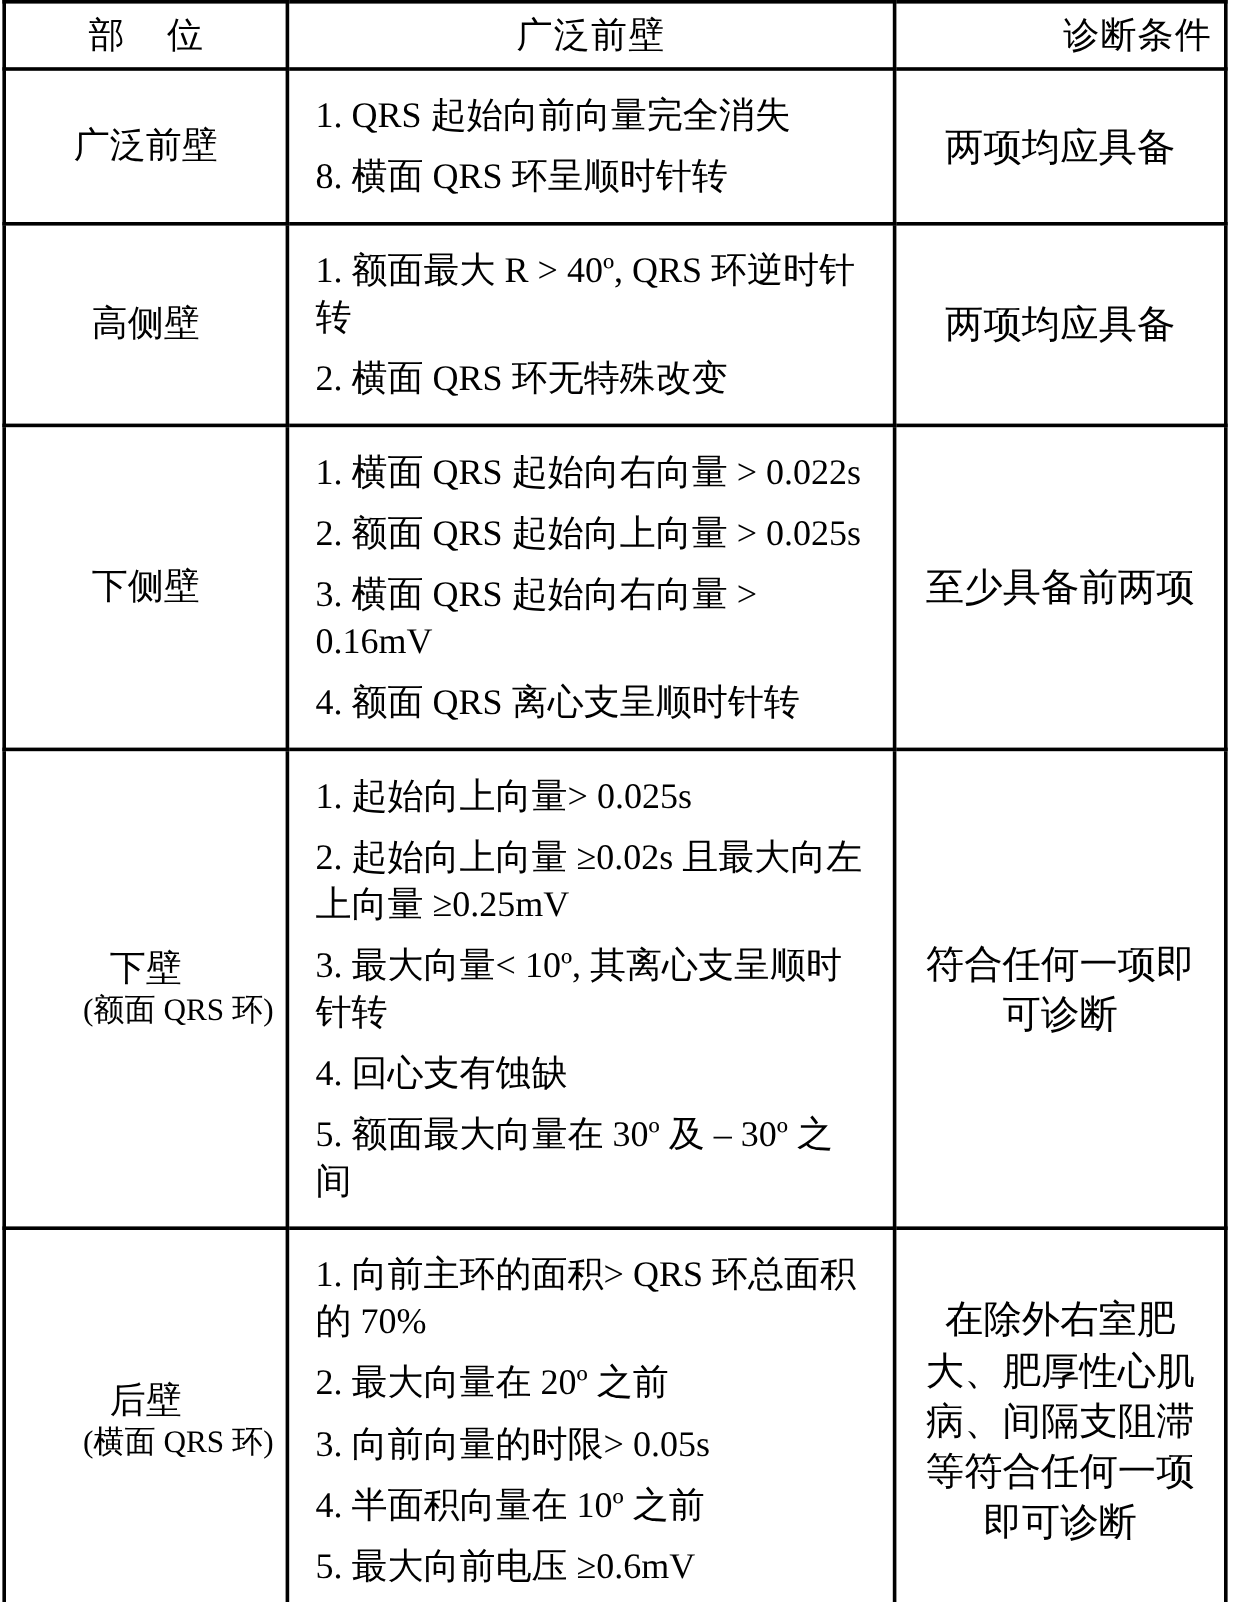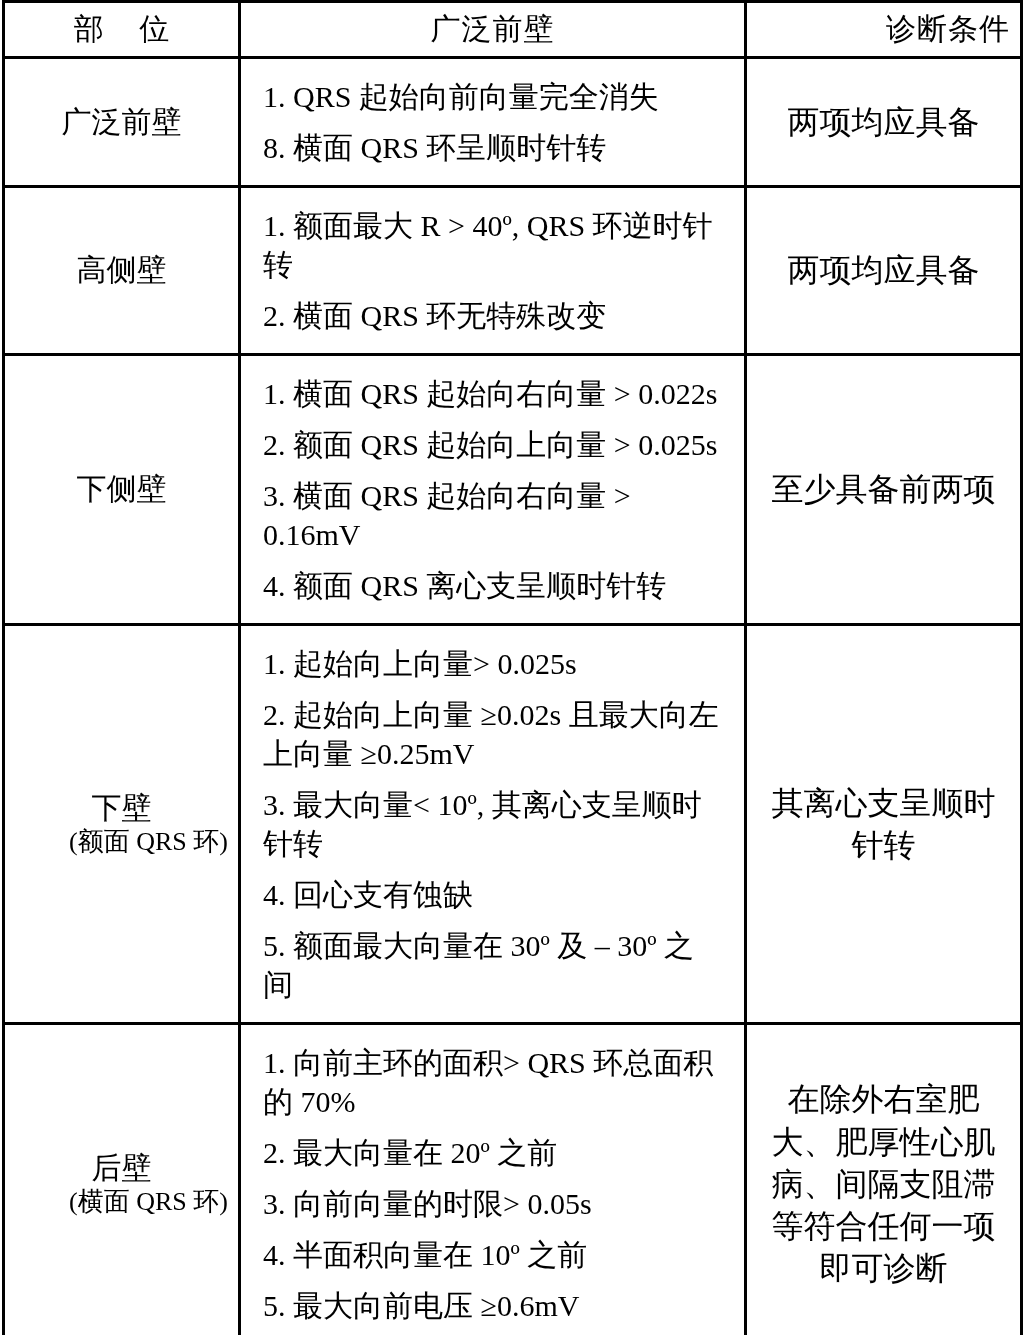--- a/index.html
+++ b/index.html
@@ -137,21 +137,21 @@
           <span>下壁</span>
           <span class="sub">(额面 QRS 环)</span>
         </td>
         <td class="feat-cell">
           <span class="li">1. 起始向上向量&gt; 0.025s</span>
           <span class="li">2. 起始向上向量 ≥0.02s 且最大向左上向量 ≥0.25mV</span>
           <span class="li">3. 最大向量&lt; 10º, 其离心支呈顺时针转</span>
           <span class="li">4. 回心支有蚀缺</span>
           <span class="li">5. 额面最大向量在 30º 及 – 30º 之间</span>
         </td>
-        <td class="cond-cell">其离心支呈顺时针转</td>
+        <td class="cond-cell">符合任何一项即可诊断</td>
       </tr>
 
       <tr>
         <td class="site-cell">
           <span>后壁</span>
           <span class="sub">(横面 QRS 环)</span>
         </td>
         <td class="feat-cell">
           <span class="li">1. 向前主环的面积&gt; QRS 环总面积的 70%</span>
           <span class="li">2. 最大向量在 20º 之前</span>

